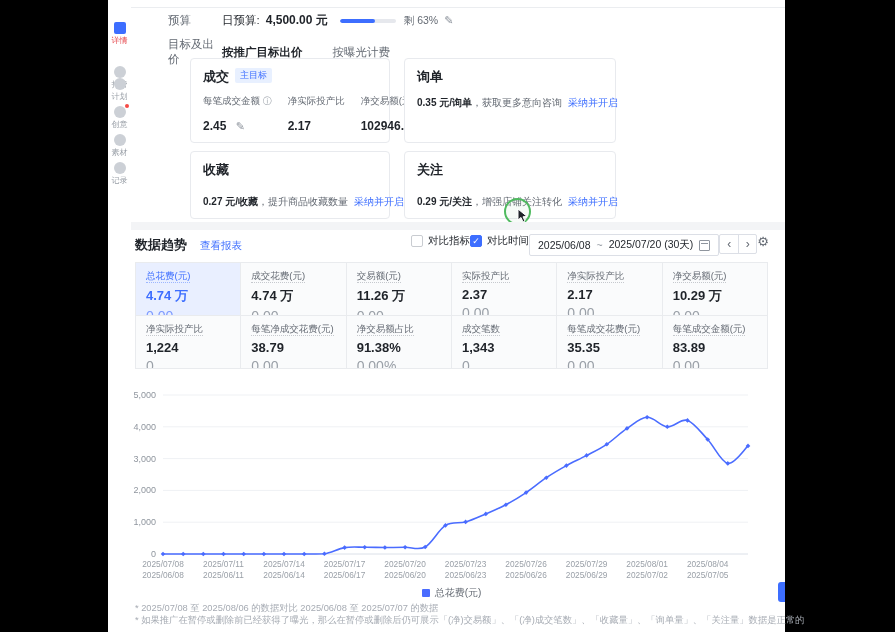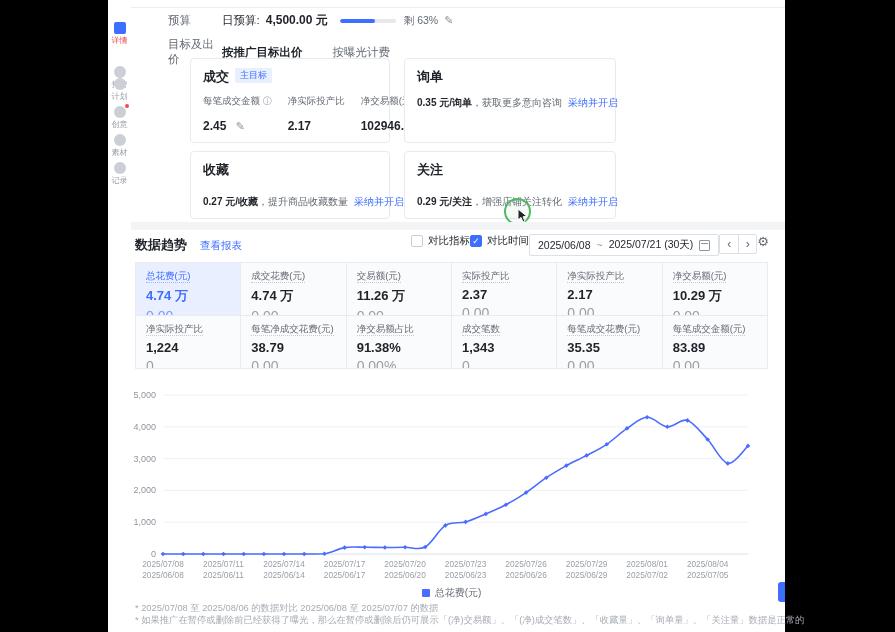--- a/index.html
+++ b/index.html
@@ -199,21 +199,21 @@
       </span>
       <span class="cbrow">
         <span class="cbx checked">
             <span>✓</span>
           </span>
         <span>对比时间</span>
       </span>
       <span class="datebox">
         <span>2025/06/08</span>
         <span class="dsep">~</span>
-        <span>2025/07/21 (30天)</span>
+        <span>2025/07/20 (30天)</span>
         <span class="cal"></span>
       </span>
       <span class="pager">
         <span class="pbtn">‹</span>
         <span class="pbtn">›</span>
       </span>
       <span class="gear">⚙</span>
     </div>
 
     <div class="mgrid">

